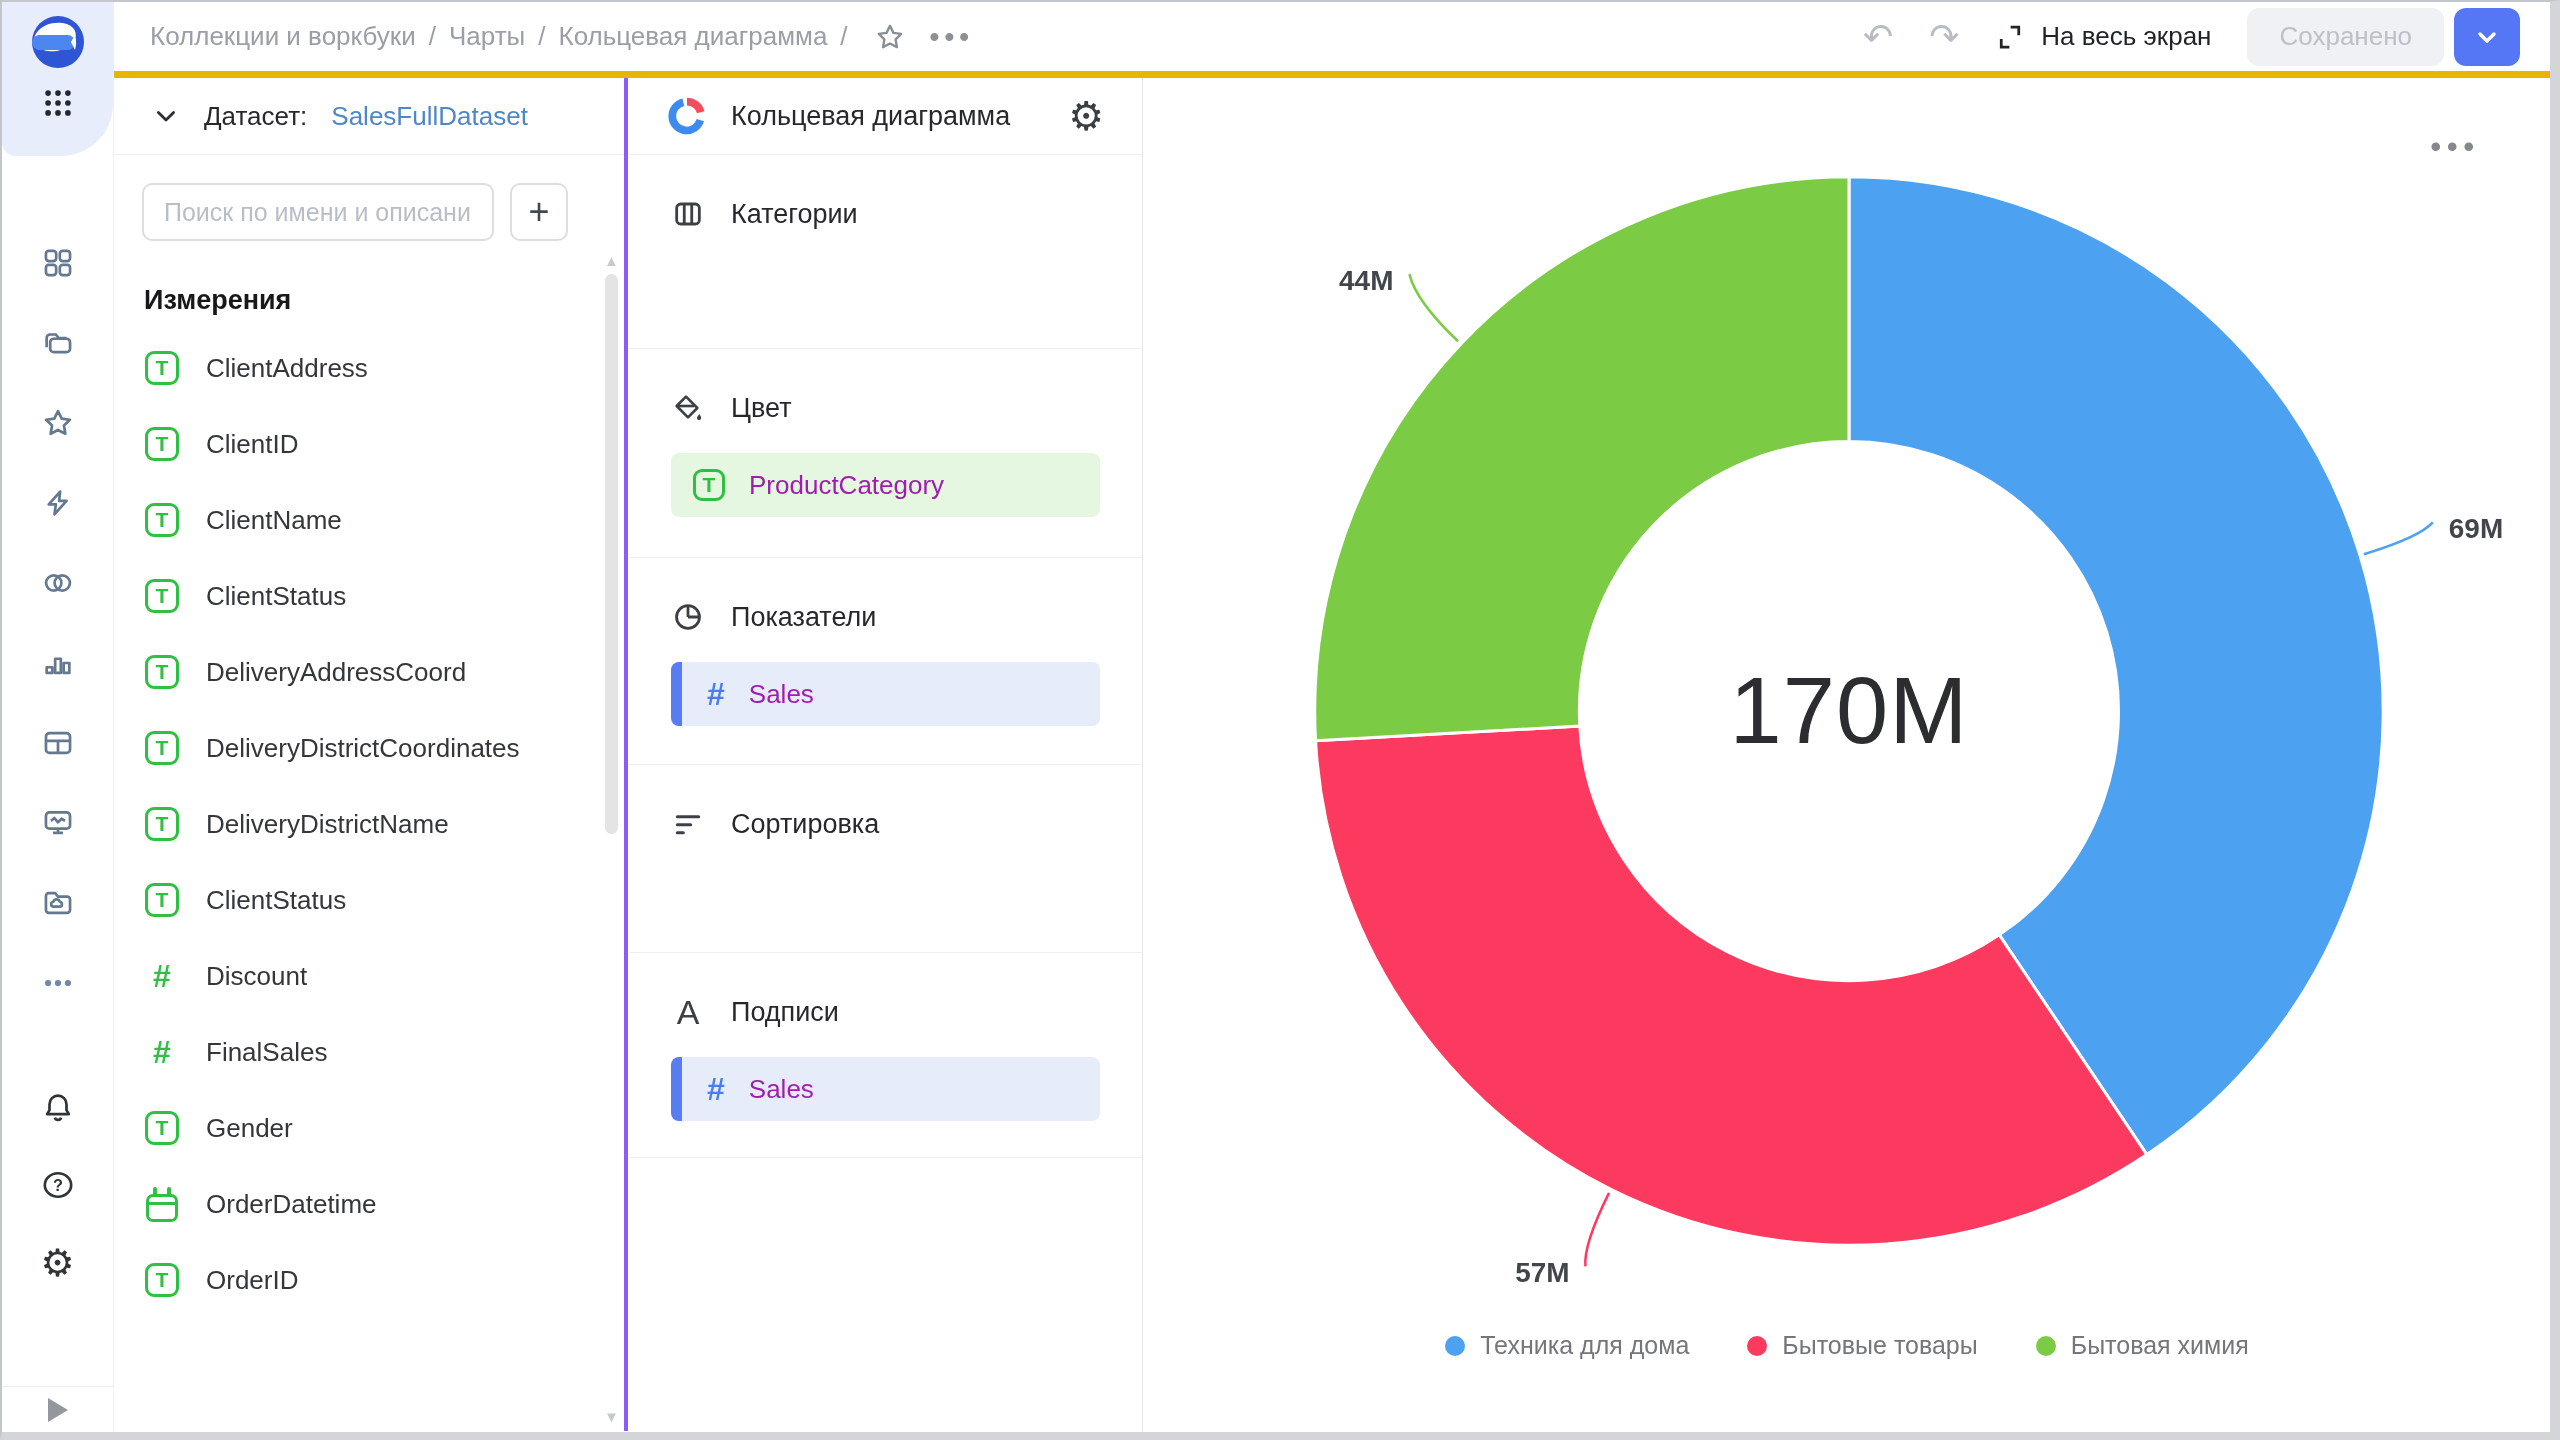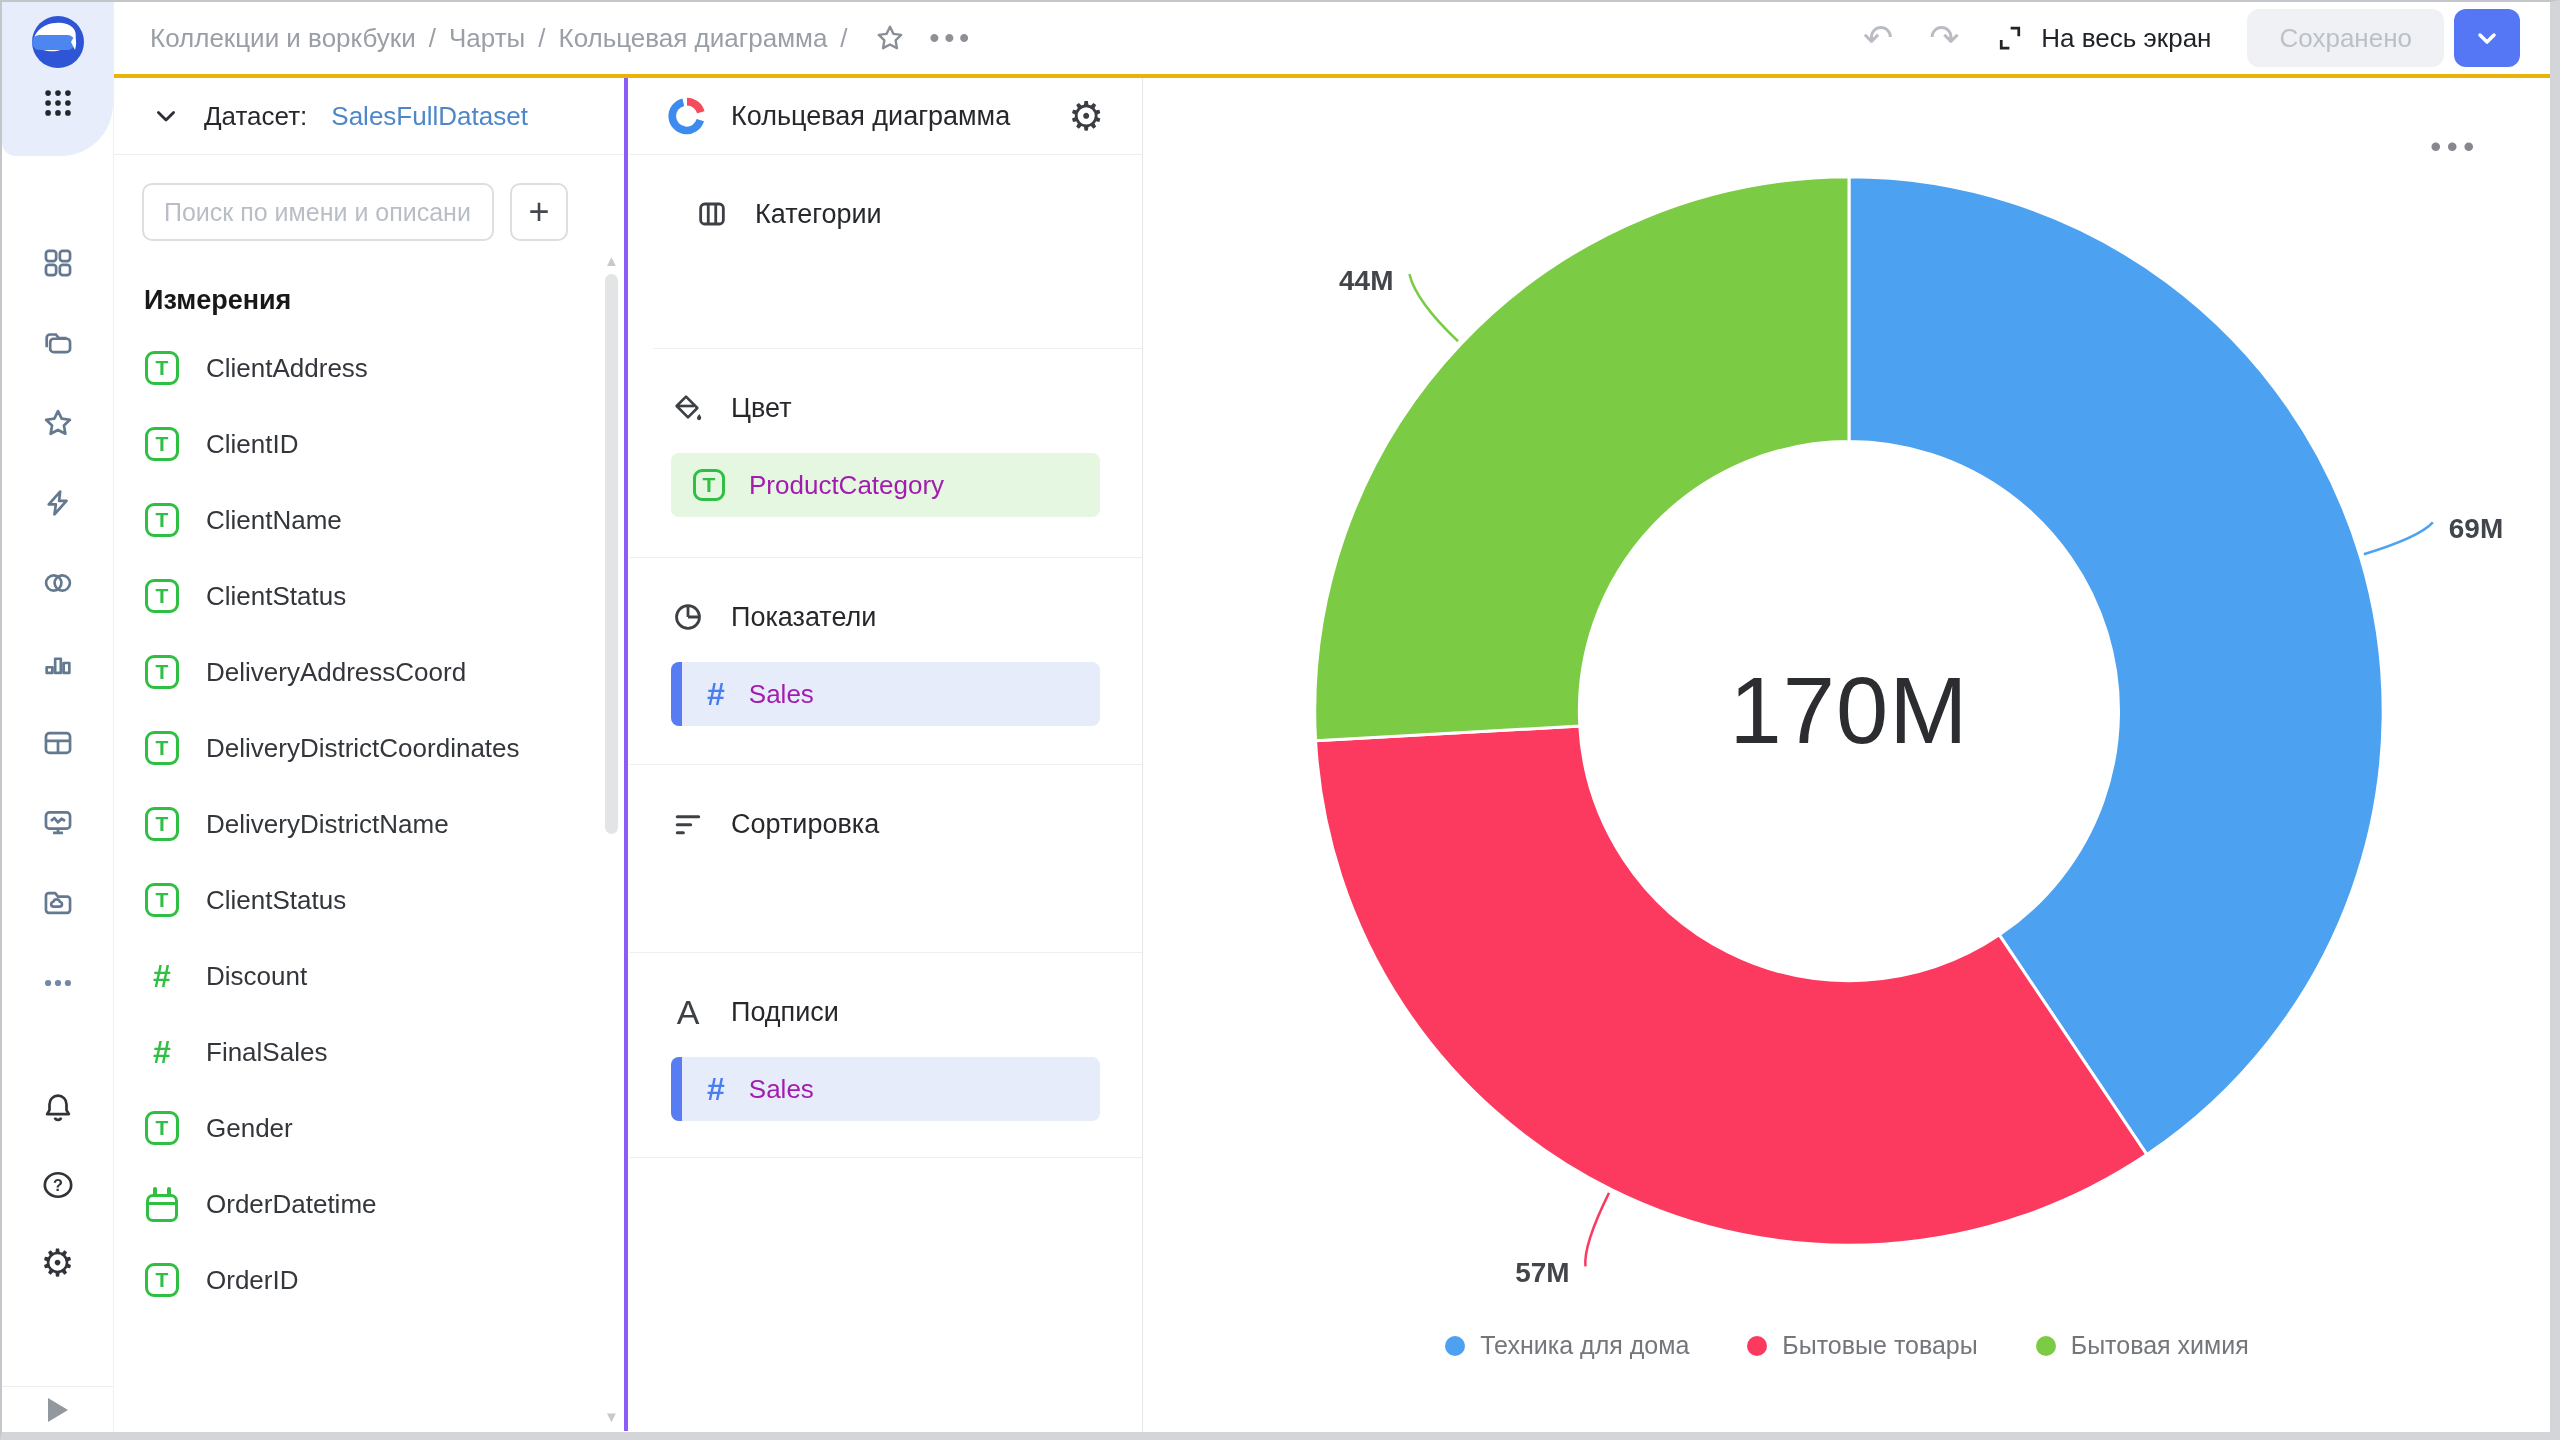--- a/index.html
+++ b/index.html
@@ -16,21 +16,21 @@
   .logo{position:absolute;left:29px;top:13px;width:54px;height:54px;}
   .apps-grid{position:absolute;left:50%;top:84px;transform:translateX(-50%);}
   .rail-icons{position:absolute;top:244px;left:0;right:0;display:flex;flex-direction:column;align-items:center;gap:46px;}
   .rail-icons .ric{width:34px;height:34px;color:#64798F;}
   .rail-bottom{position:absolute;top:1088px;left:0;right:0;display:flex;flex-direction:column;align-items:center;gap:44px;}
   .rail-bottom .ric{width:34px;height:34px;color:#303439;}
   .gear-glyph{font-size:38px;line-height:34px;color:#303439;}
   .rail-expand{position:absolute;left:0;right:0;bottom:0;height:46px;border-top:1px solid #ebedef;display:flex;align-items:center;justify-content:center;}
   .play-tri{width:0;height:0;border-left:20px solid #93989e;border-top:12px solid transparent;border-bottom:12px solid transparent;}
   
-  .topbar{position:absolute;left:112px;right:0;top:0;height:76px;border-bottom:4px solid #eab308;display:flex;align-items:center;padding:0 30px 0 36px;background:#fff;}
+  .topbar{position:absolute;left:112px;right:0;top:0;height:76px;border-bottom:7px solid #eab308;display:flex;align-items:center;padding:0 30px 0 36px;background:#fff;}
   .crumbs{display:flex;align-items:center;gap:13px;font-size:26px;white-space:nowrap;}
   .crumb{color:#9a9ea6;cursor:pointer;}
   .crumb-sep{color:#9a9ea6;}
   .crumb-title{color:#1c1e21;}
   .star-btn{margin-left:26px;}
   .dots-menu{letter-spacing:5px;font-size:28px;color:#8d9197;margin-left:24px;font-weight:700;}
   .tb-right{margin-left:auto;display:flex;align-items:center;gap:36px;}
   .histbtn{font-size:36px;color:#b9bdc3;line-height:1;}
   .fs-group{display:flex;align-items:center;gap:16px;font-size:26px;color:#1f2226;}
   .save-group{display:flex;align-items:center;gap:10px;}
@@ -56,21 +56,21 @@
   .cal::before{left:4px}.cal::after{right:4px}
   .ds-scroll{position:absolute;right:5px;top:176px;bottom:8px;width:15px;}
   .ds-scroll .arr{position:absolute;left:0;right:0;text-align:center;font-size:15px;color:#c7cacd;}
   .ds-scroll .arr.up{top:-2px}.ds-scroll .arr.down{bottom:-2px}
   .ds-thumb{position:absolute;left:1px;top:20px;width:13px;height:560px;background:#e3e4e6;border-radius:7px;}
   
   .cfg-panel{position:absolute;left:627px;top:76px;bottom:0;width:514px;border-right:1px solid #e4e6e9;background:#fff;}
   .cfg-header{height:77px;border-bottom:1px solid #edeff1;display:flex;align-items:center;padding:0 38px;gap:24px;font-size:27px;color:#26282b;}
   .cfg-gear{margin-left:auto;font-size:40px;color:#3a3e43;line-height:1;cursor:pointer;}
   .cfg-section{padding:42px 42px 0;border-bottom:1px solid #edeff1;}
-  .sec-categories{height:194px;margin-left:24px;}
+  .sec-categories{height:194px;}
   .sec-color{height:209px;}
   .sec-measures{height:207px;}
   .sec-sort{height:188px;}
   .sec-labels{height:205px;}
   .sec-filters{height:190px;}
   .cfg-label{display:flex;align-items:center;gap:26px;font-size:27px;color:#26282b;}
   .cfg-ic{width:34px;height:34px;color:#3d4045;display:flex;align-items:center;justify-content:center;}
   .a-glyph{font-size:34px;color:#3d4045;font-weight:500;}
   .chip{margin-top:28px;height:64px;border-radius:8px;display:flex;align-items:center;gap:24px;padding-left:22px;position:relative;overflow:hidden;cursor:pointer;}
   .chip-green{background:#E5F6E1;}

